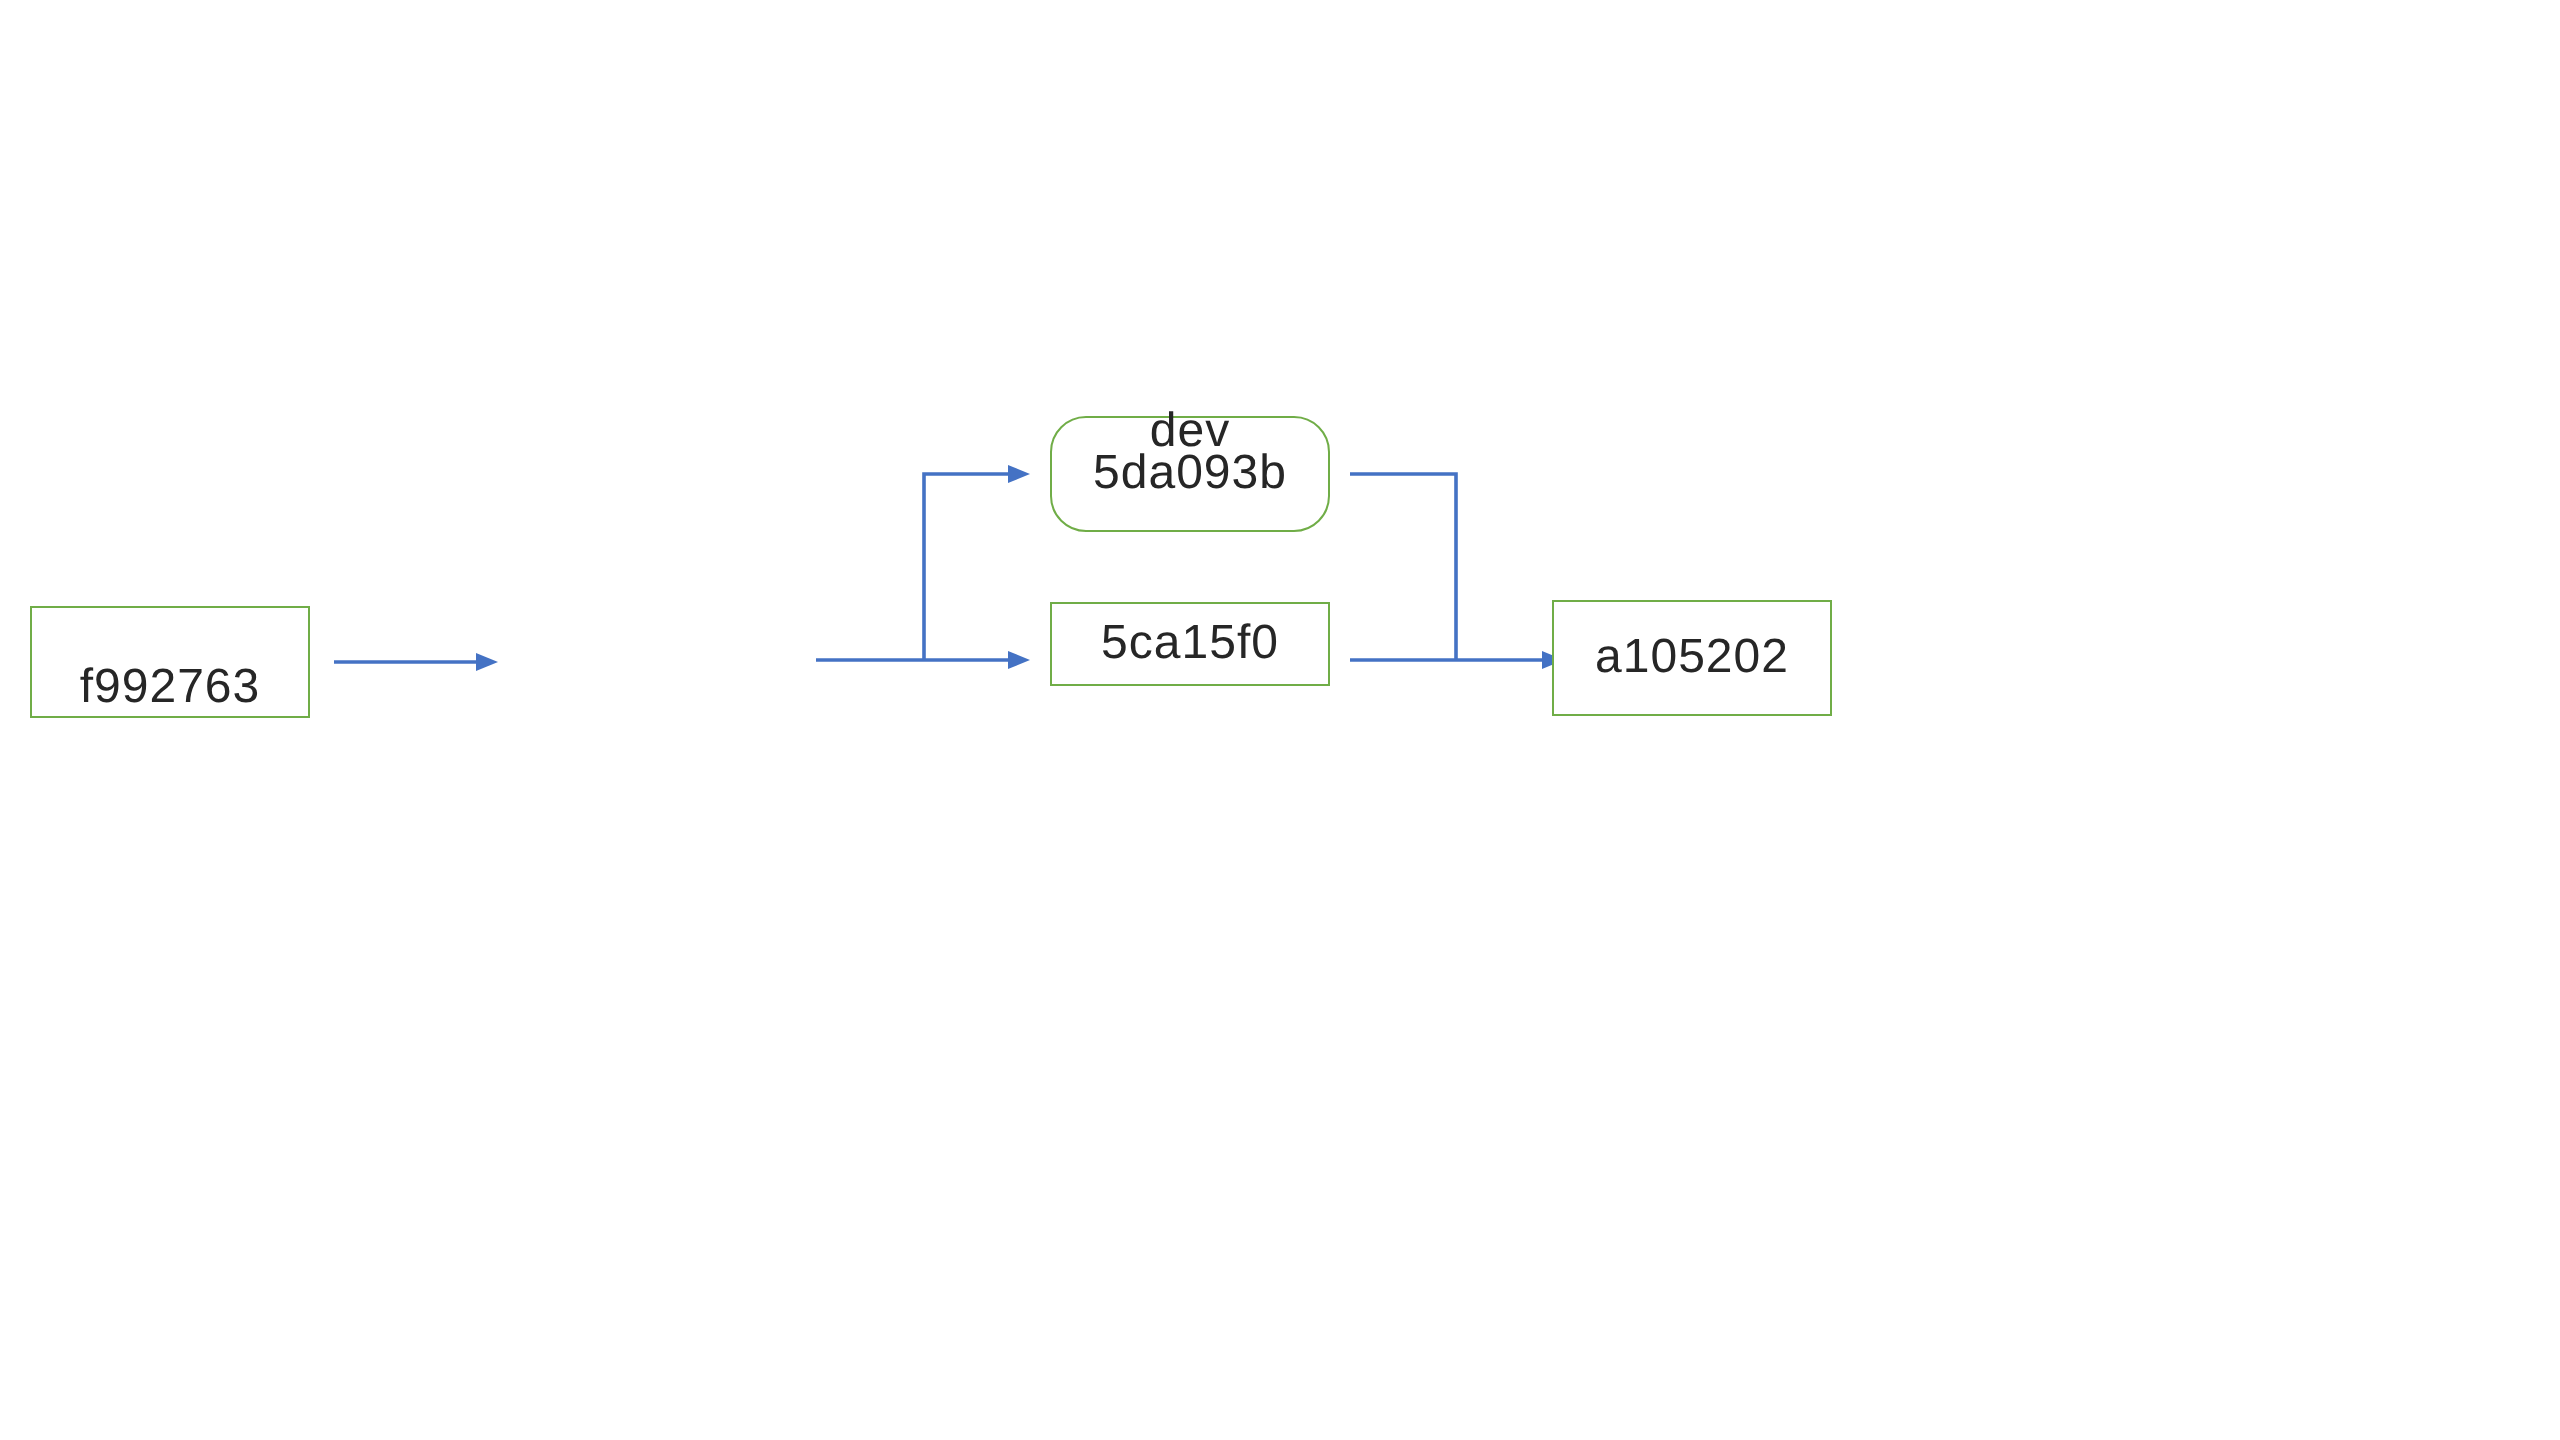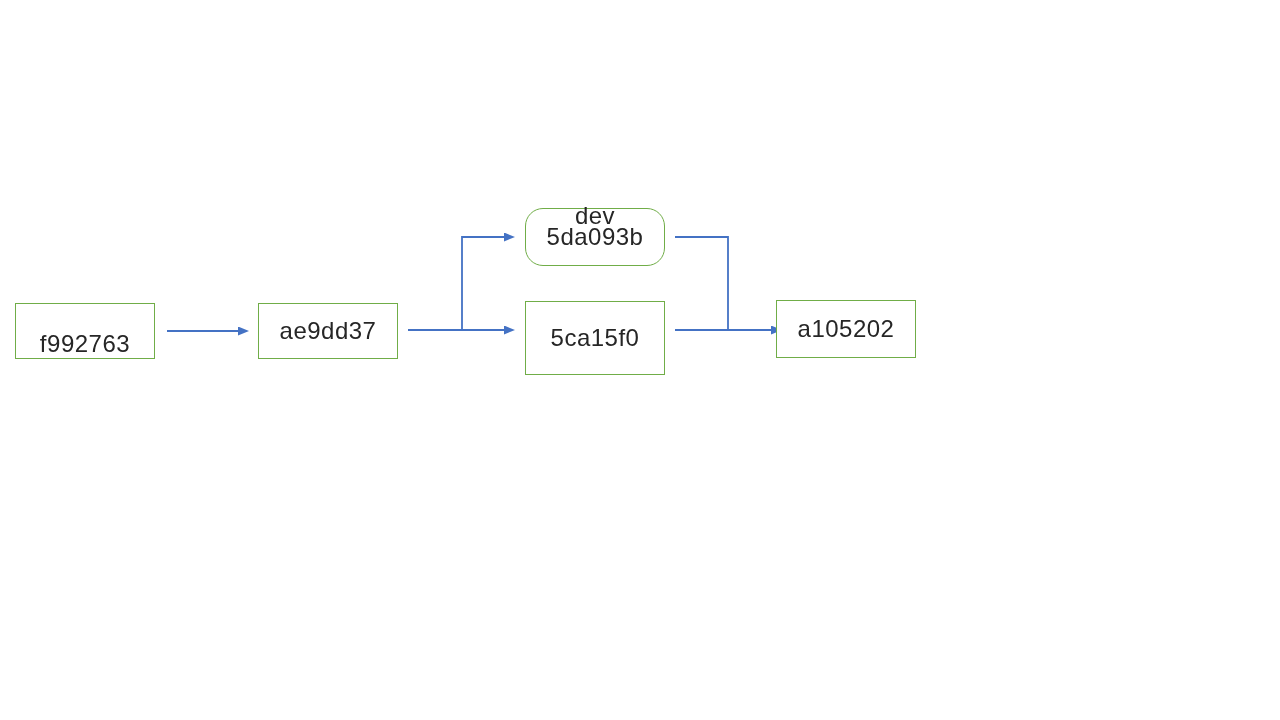--- a/index.html
+++ b/index.html
@@ -38,21 +38,21 @@
     display: flex;
     align-items: center;
     justify-content: center;
     font-size: 24px;
     color: var(--text);
     letter-spacing: 0.5px;
   }
   .node-f992763 { left: 15px;  top: 303px; align-items: flex-end; }
   .node-ae9dd37 { left: 258px; top: 303px; }
   .node-5da093b { left: 525px; top: 208px; height: 58px; border-radius: 18px; }
-  .node-5ca15f0 { left: 525px; top: 301px; height: 74px; }
+  .node-5ca15f0 { left: 525px; top: 301px; height: 42px; }
   .node-a105202 { left: 776px; top: 300px; height: 58px; }
   .branch-label {
     position: absolute;
     width: 140px;
     text-align: center;
     font-size: 24px;
     letter-spacing: 0.5px;
     margin-top: 36px;
   }
   .branch-label-dev {
@@ -99,23 +99,20 @@
 
     <g>
       <line x1="675" y1="330" x2="772" y2="330" marker-end="url(#arrowhead)"></line>
     </g>
   </svg>
 
   <div class="node node-f992763">
     <span>f992763</span>
   </div>
 
-  <div class="node node-ae9dd37">
-    <span>ae9dd37</span>
-  </div>
 
   <div class="node node-5da093b">
     <span>5da093b</span>
   </div>
 
   <div class="node node-5ca15f0">
     <span>5ca15f0</span>
   </div>
 
   <div class="node node-a105202">

